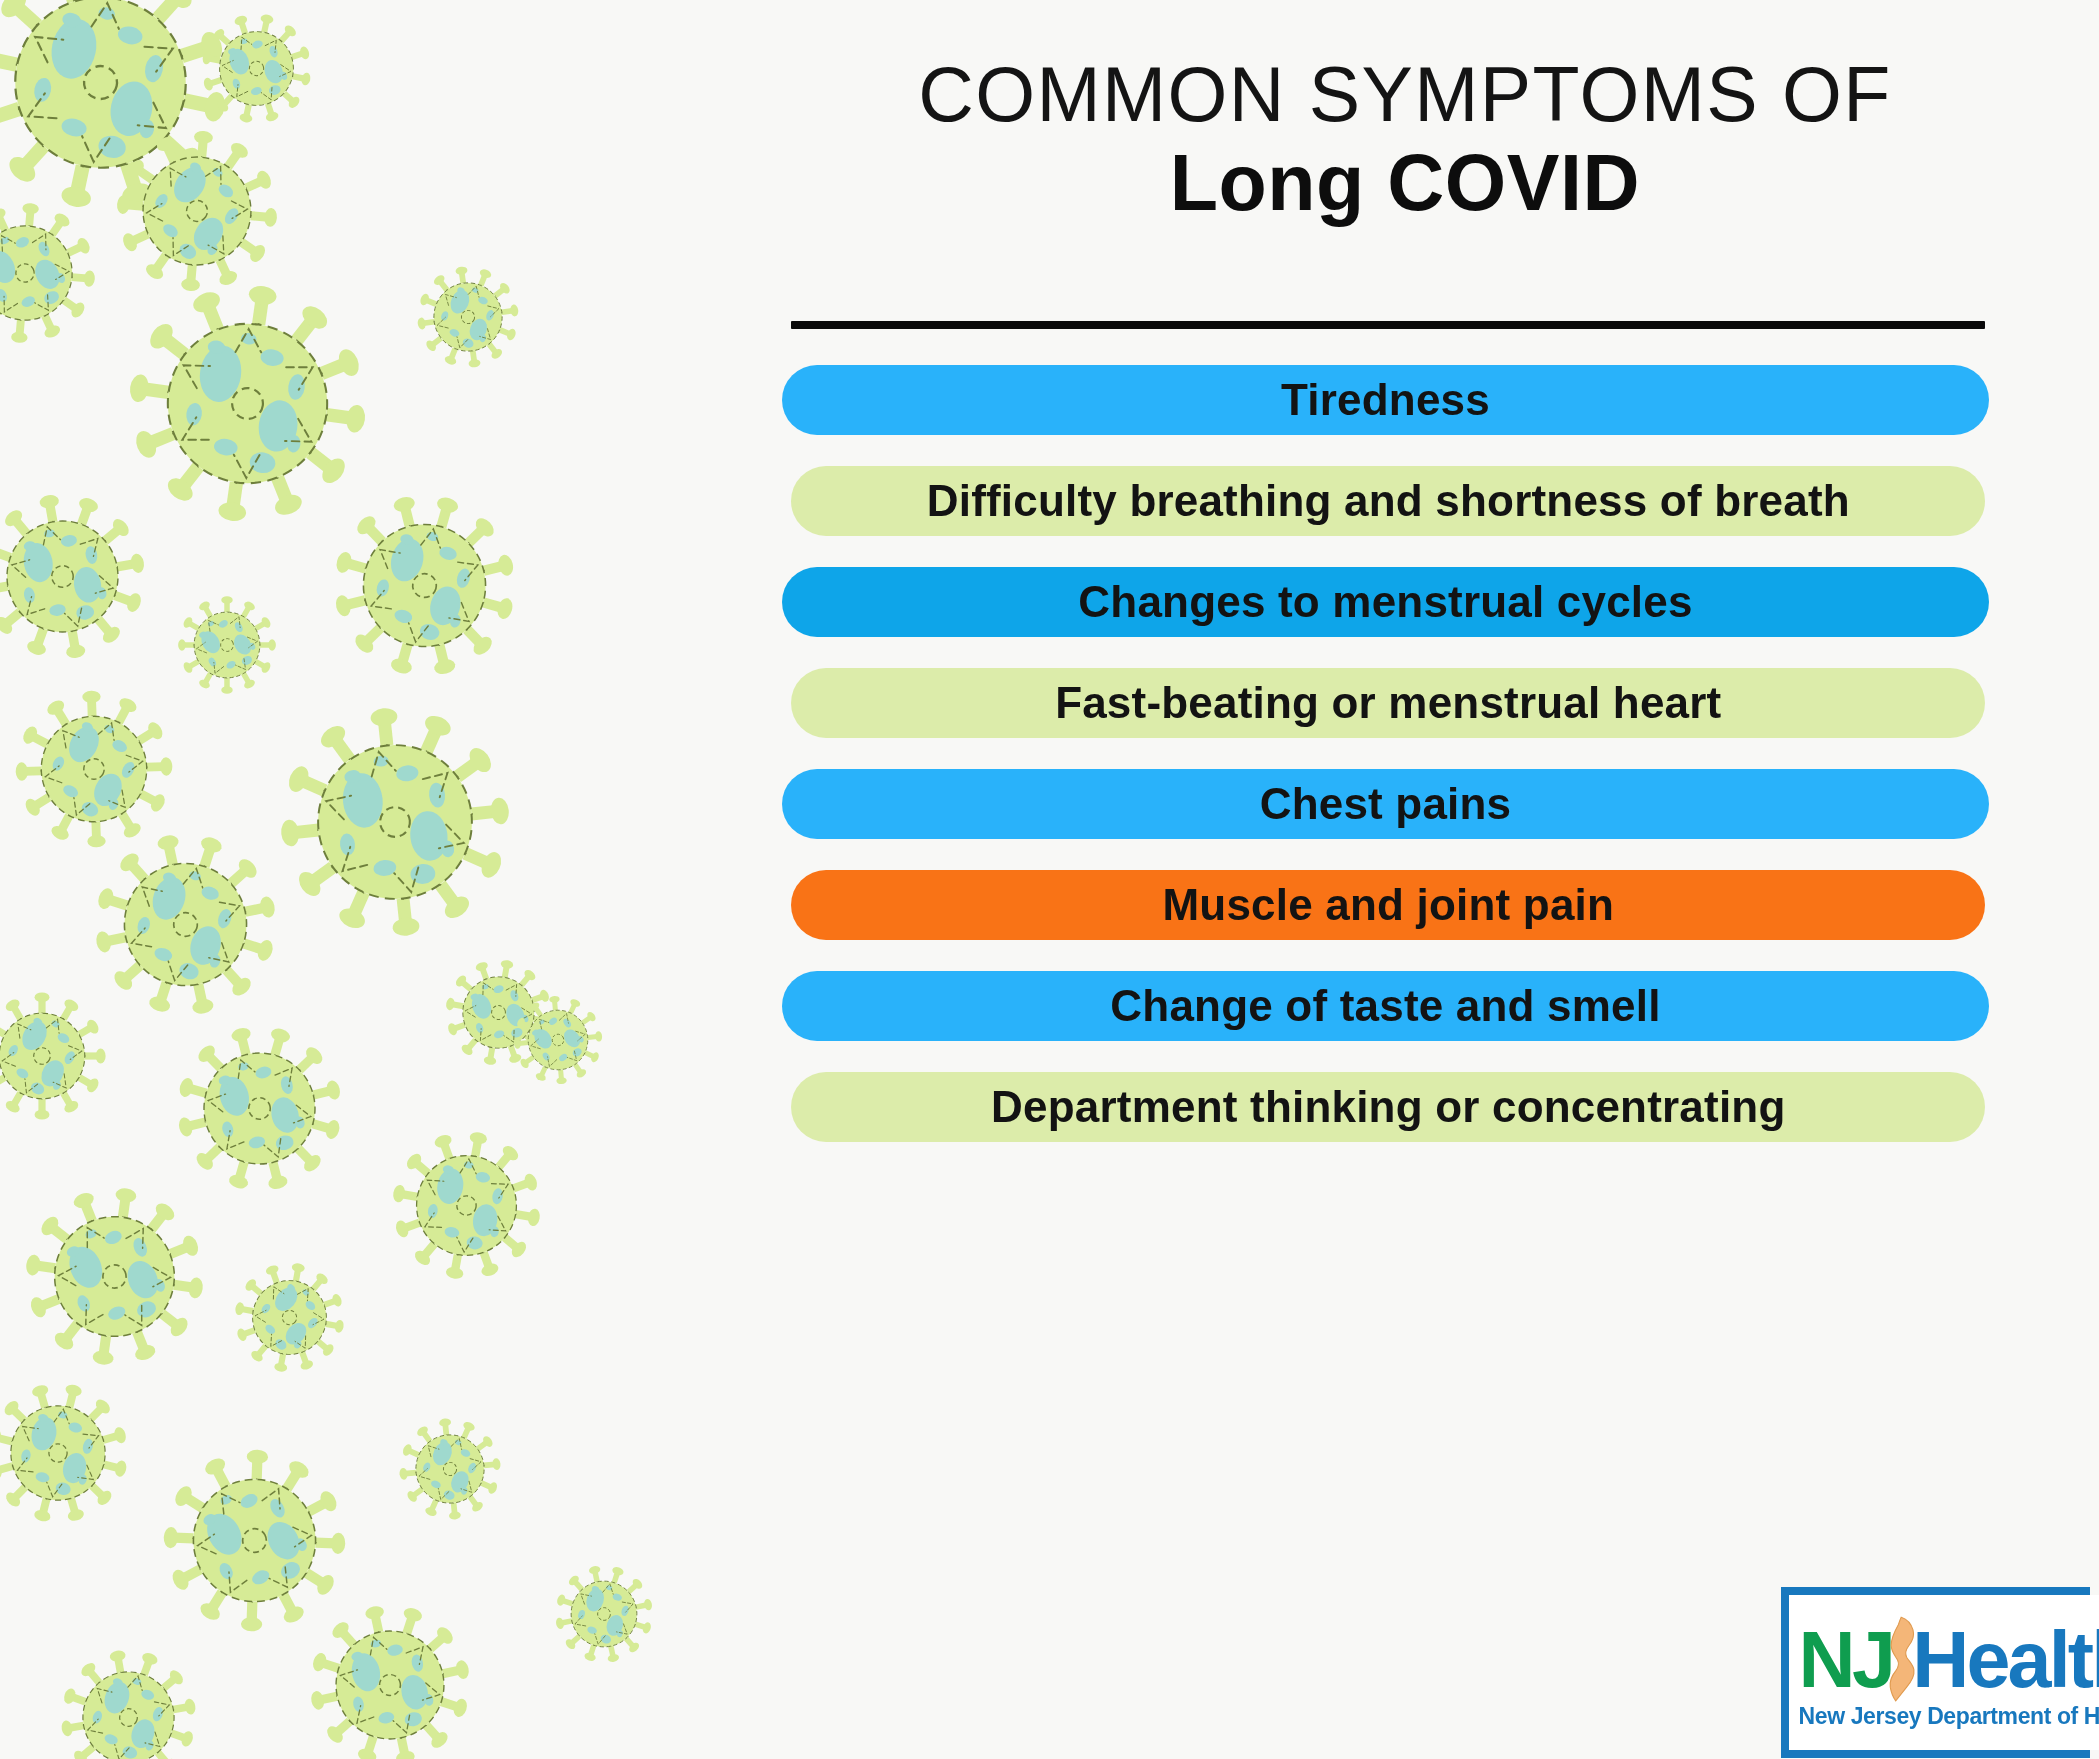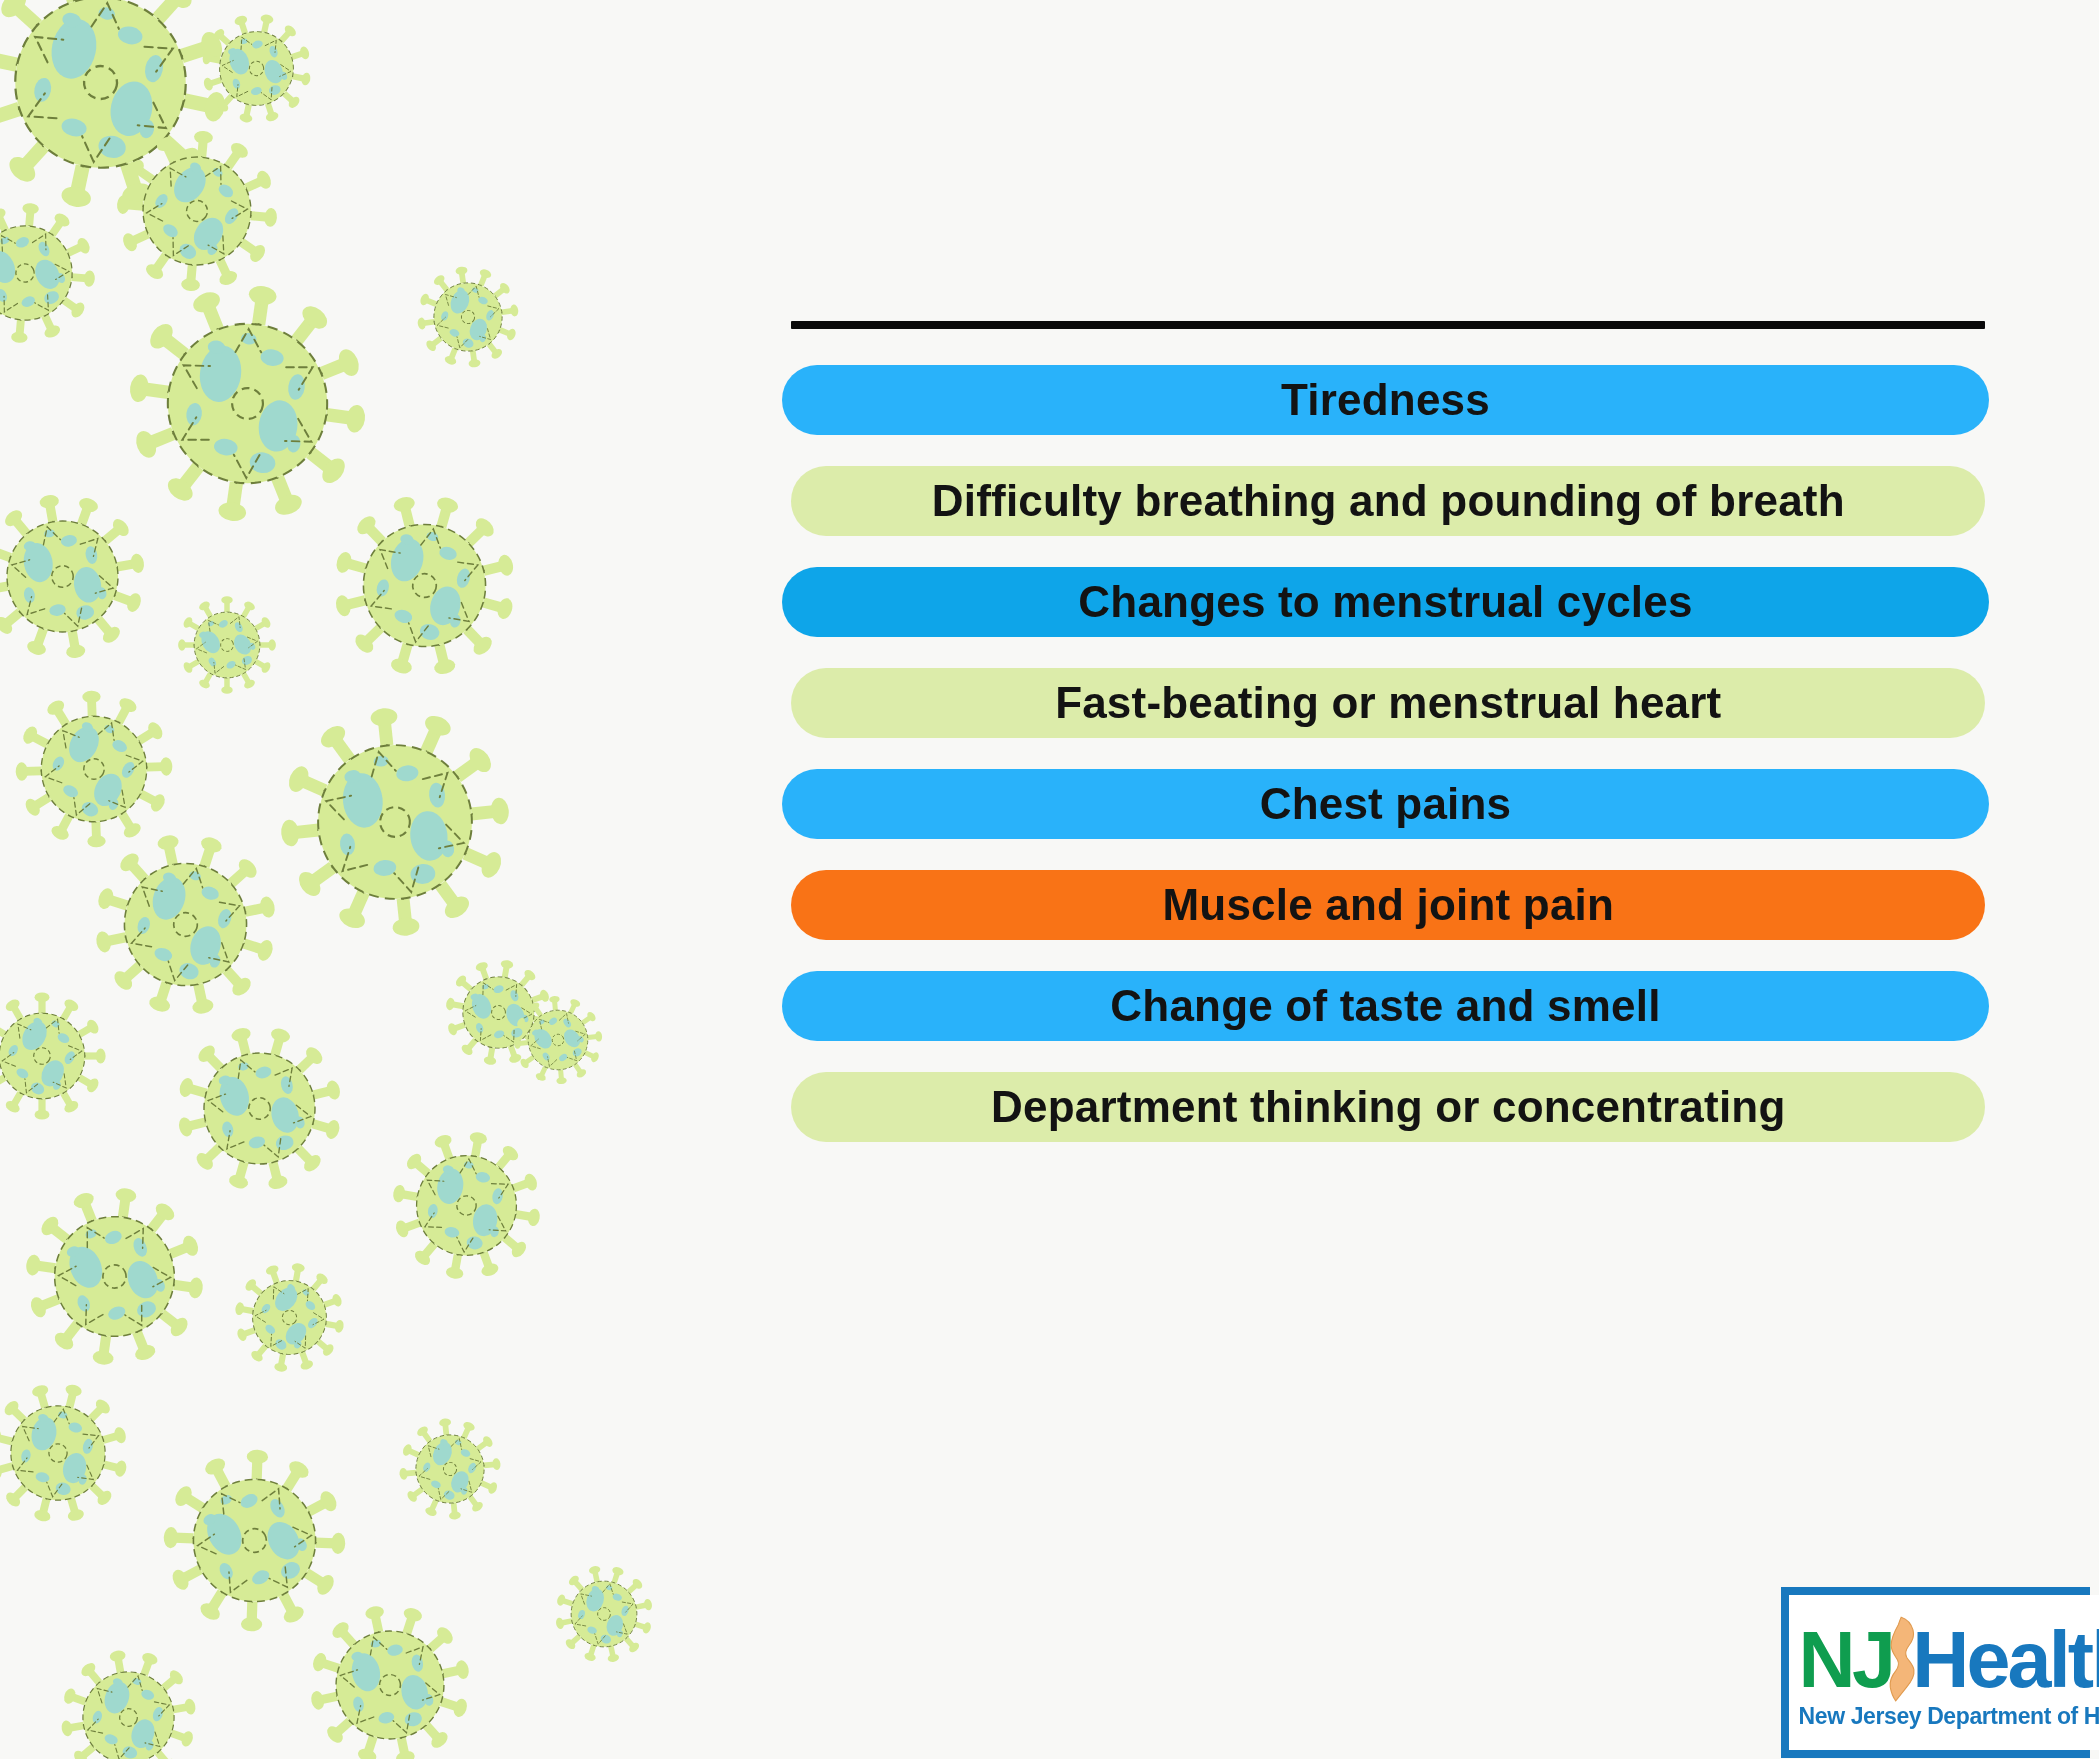--- a/index.html
+++ b/index.html
@@ -2454,29 +2454,33 @@
           </g>
           <g transform="translate(70.74,34.32) rotate(412.9)">
             <path d="M-5 6 L0 -3 L5 6" fill="none" stroke="#6e7f3c" stroke-width="0.75" stroke-linecap="round" stroke-dasharray="3 2"></path>
           </g>
         </svg>
       </div>
     </div>
 
   <div id="content">
 
+    <div id="title-block">
+      <div id="title-line1">COMMON SYMPTOMS OF</div>
+      <div id="title-line2">Long COVID</div>
+    </div>
 
     <div id="title-rule"></div>
 
     <div id="pill-list">
         <div class="pill blue" style="background: rgb(41, 178, 250);">
           <span class="pill-label">Tiredness</span>
         </div>
         <div class="pill green" style="background: rgb(220, 236, 170);">
-          <span class="pill-label">Difficulty breathing and pounding of breath</span>
+          <span class="pill-label">Difficulty breathing and shortness of breath</span>
         </div>
         <div class="pill blue" style="background: #0ea5e9;">
           <span class="pill-label">Changes to menstrual cycles</span>
         </div>
         <div class="pill green" style="background: rgb(220, 236, 170);">
           <span class="pill-label">Fast-beating or menstrual heart</span>
         </div>
         <div class="pill blue" style="background: rgb(41, 178, 250);">
           <span class="pill-label">Chest pains</span>
         </div>

